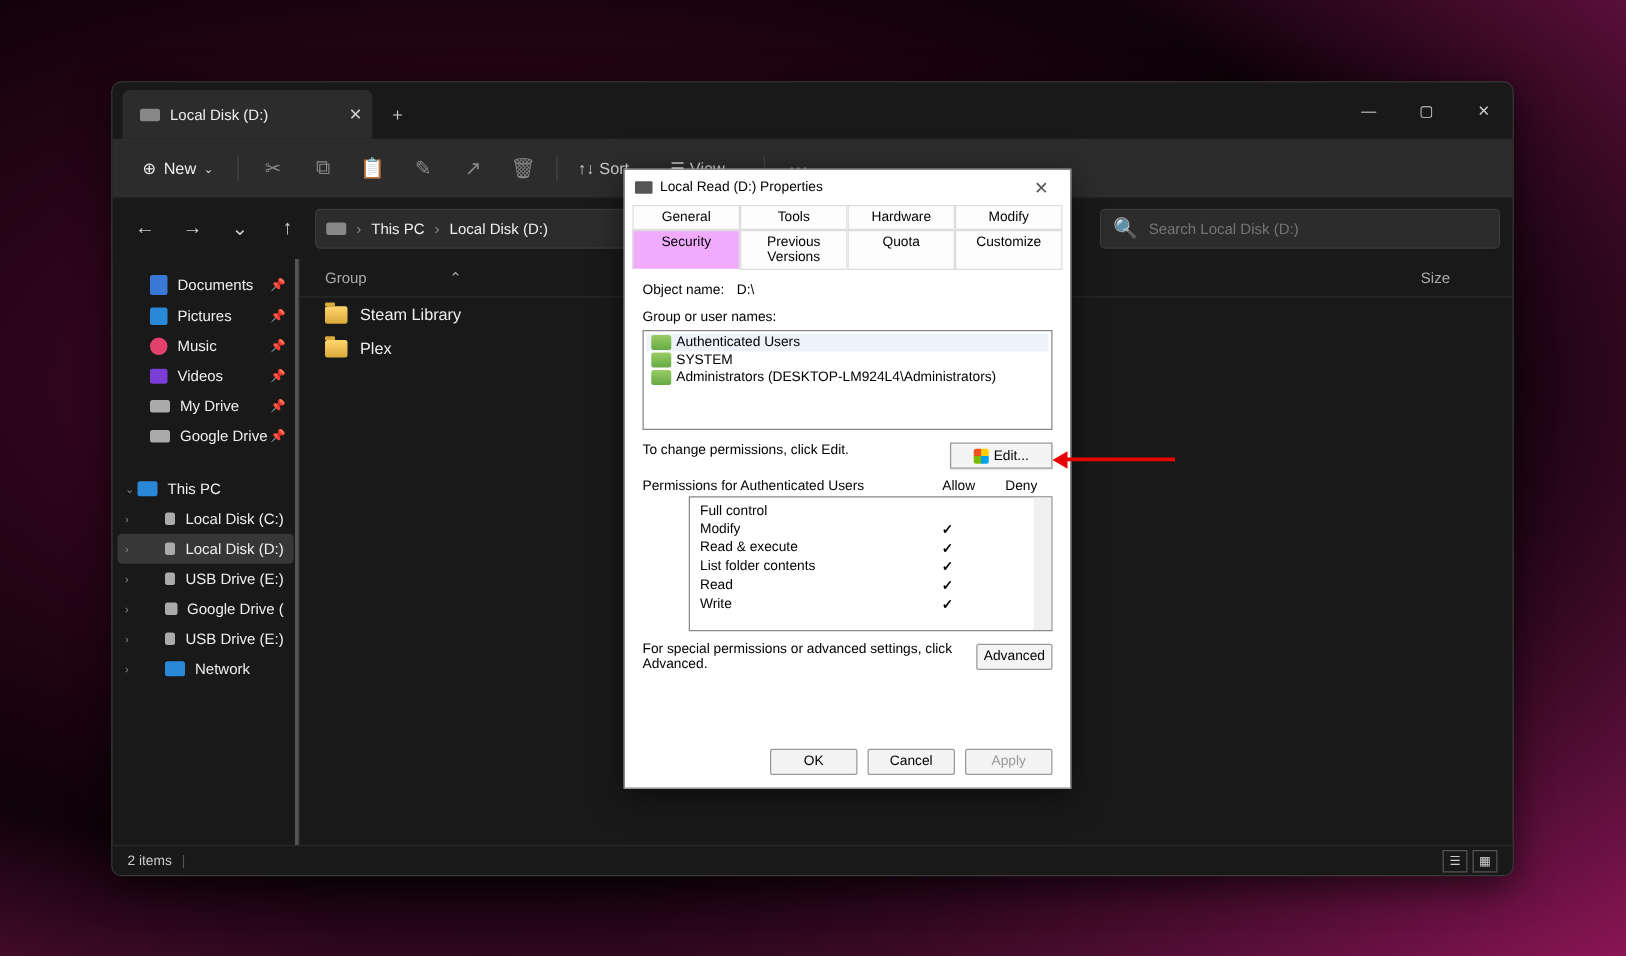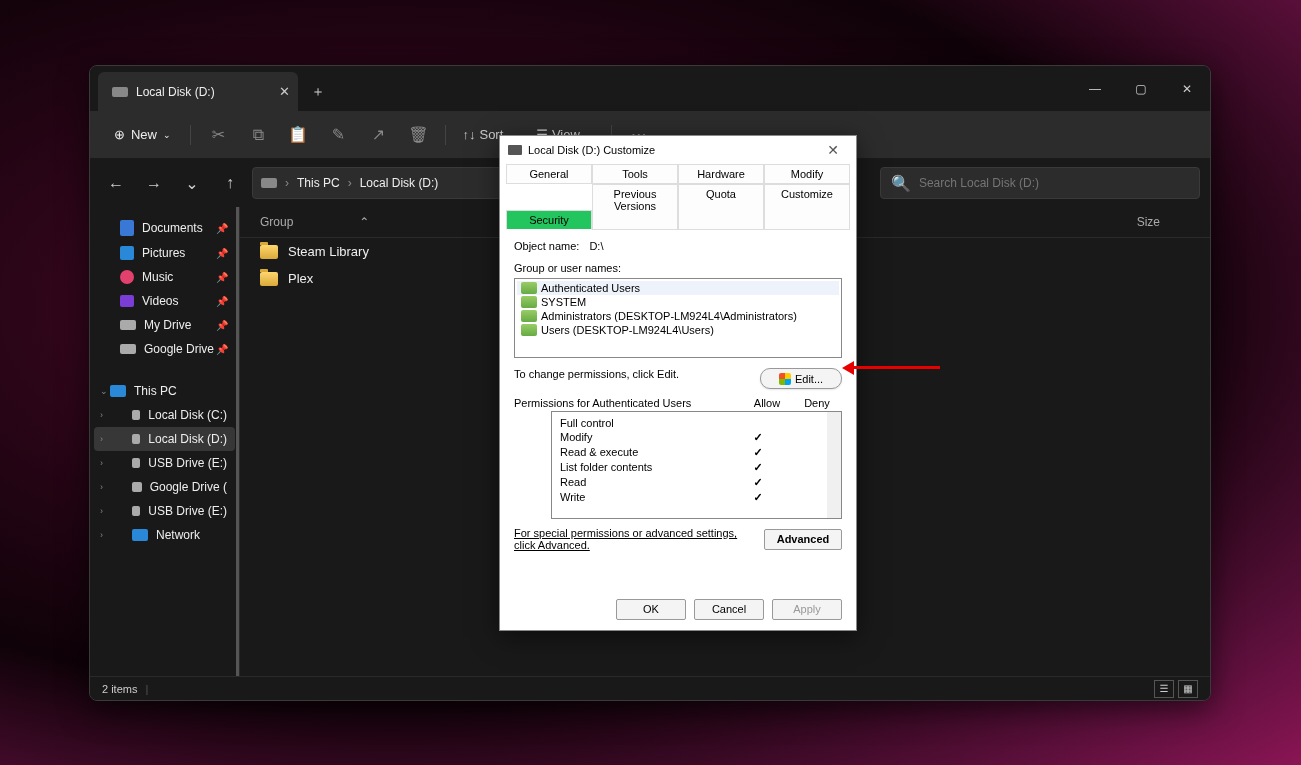--- a/index.html
+++ b/index.html
@@ -51,42 +51,42 @@
   .statusbar .right { margin-left:auto; display:flex; gap:4px;}
   .view-btn { width:20px; height:18px; border:1px solid #555; display:flex; align-items:center; justify-content:center; color:#ccc; font-size:10px;}
   
   
   .dialog { position:absolute; left:499px; top:135px; width:358px; height:496px; background:#fff; border:1px solid #888; box-shadow:0 6px 24px rgba(0,0,0,.5); font-size:11px; color:#000; }
   .dlg-title { height:28px; display:flex; align-items:center; padding:0 8px; gap:6px; }
   .dlg-title .drive-icon { width:14px; height:10px; background:#555; border-radius:1px;}
   .dlg-close { margin-left:auto; width:30px; text-align:center; color:#555; font-size:14px;}
   .tabs { display:flex; flex-wrap:wrap; padding:0 6px; }
   .tabbtn { flex:1 0 25%; text-align:center; padding:3px 0; border:1px solid #ddd; background:#fdfdfd; font-size:11px; min-width:80px;}
-  .tabbtn.active { background:#22c55e; border-bottom:1px solid #fff; position:relative; z-index:2;margin-top:26px;}
+  .tabbtn.active { background:#f0abfc; border-bottom:1px solid #fff; position:relative; z-index:2;}
   .dlg-body { padding:10px 14px; }
   .obj-row { display:flex; gap:10px; margin-bottom:10px;}
   .group-label { margin-bottom:4px; }
   .group-list { border:1px solid #888; height:80px; padding:2px; overflow:hidden; background:#fff;}
   .group-item { display:flex; align-items:center; gap:4px; padding:1px 4px; }
   .group-item.sel { background:#eef3fb; }
   .person-icon { width:16px; height:12px; background:linear-gradient(#9c6,#6a4); border-radius:2px;}
   .change-row { display:flex; justify-content:space-between; margin-top:10px;}
-  .edit-btn { width:82px; height:21px; border:1px solid #999; background:#f4f4f4; display:flex; align-items:center; justify-content:center; gap:4px; font-size:11px; border-radius:10px; box-shadow:0 1px 2px rgba(0,0,0,.1);}
+  .edit-btn { width:82px; height:21px; border:1px solid #999; background:#f4f4f4; display:flex; align-items:center; justify-content:center; gap:4px; font-size:11px; border-radius:0; box-shadow:0 1px 2px rgba(0,0,0,.1);}
   .shield { width:12px; height:12px; background:conic-gradient(#ffcc00 0 25%, #00a2ed 25% 50%, #7fba00 50% 75%, #f25022 75% 100%); border-radius:2px;}
   .perm-hdr { display:flex; margin-top:8px;}
   .perm-hdr .lbl { flex:1; }
   .perm-hdr .col { width:50px; text-align:center;}
   .perm-list { border:1px solid #888; height:108px; margin-top:2px; position:relative; padding:4px 8px;margin-left:37px;}
   .perm-list .scroll { position:absolute; right:0; top:0; bottom:0; width:14px; background:#f0f0f0;}
   .perm-row { display:flex; padding:1px 0; }
   .perm-row .pname { flex:1; }
   .perm-row .chk { width:50px; text-align:center; font-weight:bold;}
   .special-row { display:flex; align-items:center; justify-content:space-between; margin-top:8px; gap:10px;}
   .adv-btn, .dlg-btn { width:70px; height:21px; border:1px solid #999; background:#f4f4f4; text-align:center; line-height:19px; font-size:11px; border-radius:2px;}
-  .adv-btn { width:78px;font-weight:bold;}
+  .adv-btn { width:61px;}
   .dlg-buttons { position:absolute; bottom:10px; right:14px; display:flex; gap:8px;}
   .dlg-btn.disabled { color:#999; }
   
   
   .arrow { position:absolute; left:842px; top:361px; width:98px; height:14px; }
   .arrow-line { position:absolute; right:0; top:5px; width:90px; height:3px; background:#e80000;}
   .arrow-head { position:absolute; left:0; top:0; width:0; height:0; border-top:7px solid transparent; border-bottom:7px solid transparent; border-right:12px solid #e80000;}
   
   .drive-ic { width:16px; height:10px; background:#888; border-radius:2px; display:inline-block;}
   .doc-ic { width:14px; height:16px; background:#3a78d6; border-radius:2px;}
@@ -249,21 +249,21 @@
     <div class="right">
       <div class="view-btn">☰</div>
       <div class="view-btn">▦</div>
     </div>
   </div>
 </div>
 
 <div class="dialog">
   <div class="dlg-title">
     <span class="drive-icon"></span>
-    <span>Local Disk (D:) Customize</span>
+    <span>Local Read (D:) Properties</span>
     <span class="dlg-close">✕</span>
   </div>
   <div class="tabs">
     <div class="tabbtn">General</div>
     <div class="tabbtn">Tools</div>
     <div class="tabbtn">Hardware</div>
     <div class="tabbtn">Modify</div>
     <div class="tabbtn active">Security</div>
     <div class="tabbtn">Previous Versions</div>
     <div class="tabbtn">Quota</div>
@@ -281,24 +281,20 @@
           <span>Authenticated Users</span>
         </div>
       <div class="group-item">
           <span class="person-icon"></span>
           <span>SYSTEM</span>
         </div>
       <div class="group-item">
           <span class="person-icon"></span>
           <span>Administrators (DESKTOP-LM924L4\Administrators)</span>
         </div>
-      <div class="group-item">
-          <span class="person-icon"></span>
-          <span>Users (DESKTOP-LM924L4\Users)</span>
-        </div>
     </div>
     <div class="change-row">
       <span>To change permissions, click Edit.</span>
       <div class="edit-btn">
           <span class="shield"></span>
           <span>Edit...</span>
         </div>
     </div>
     <div class="perm-hdr">
       <div class="lbl">Permissions for Authenticated Users</div>
@@ -332,21 +328,21 @@
           <span class="chk"></span>
         </div>
       <div class="perm-row">
           <span class="pname">Write</span>
           <span class="chk">✓</span>
           <span class="chk"></span>
         </div>
       <div class="scroll"></div>
     </div>
     <div class="special-row">
-      <span style="flex:1;text-decoration:underline;">For special permissions or advanced settings, click Advanced.</span>
+      <span style="flex:1;">For special permissions or advanced settings, click Advanced.</span>
       <div class="adv-btn">Advanced</div>
     </div>
   </div>
   <div class="dlg-buttons">
     <div class="dlg-btn">OK</div>
     <div class="dlg-btn">Cancel</div>
     <div class="dlg-btn disabled">Apply</div>
   </div>
 </div>
 

